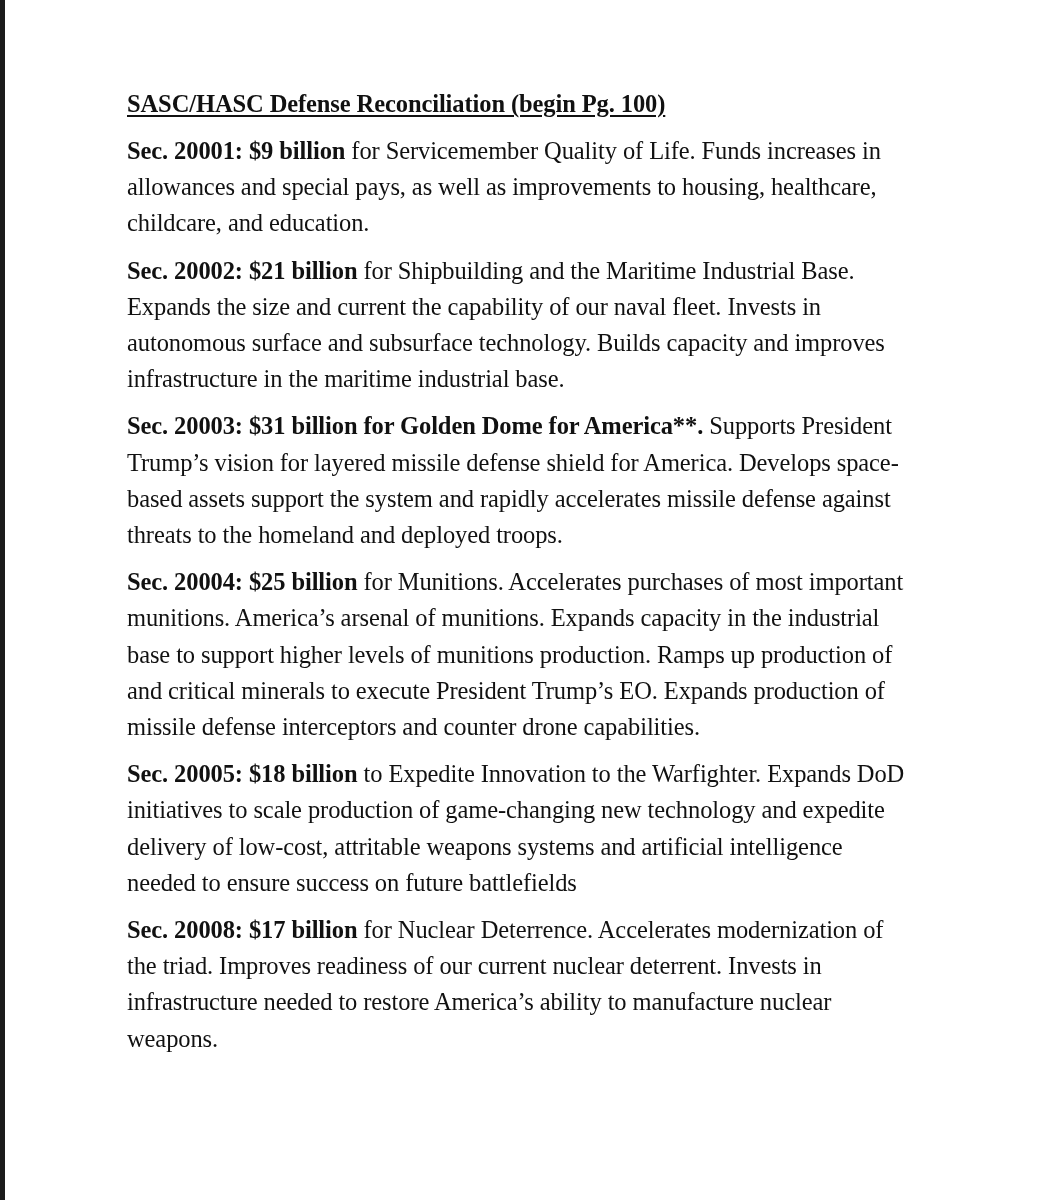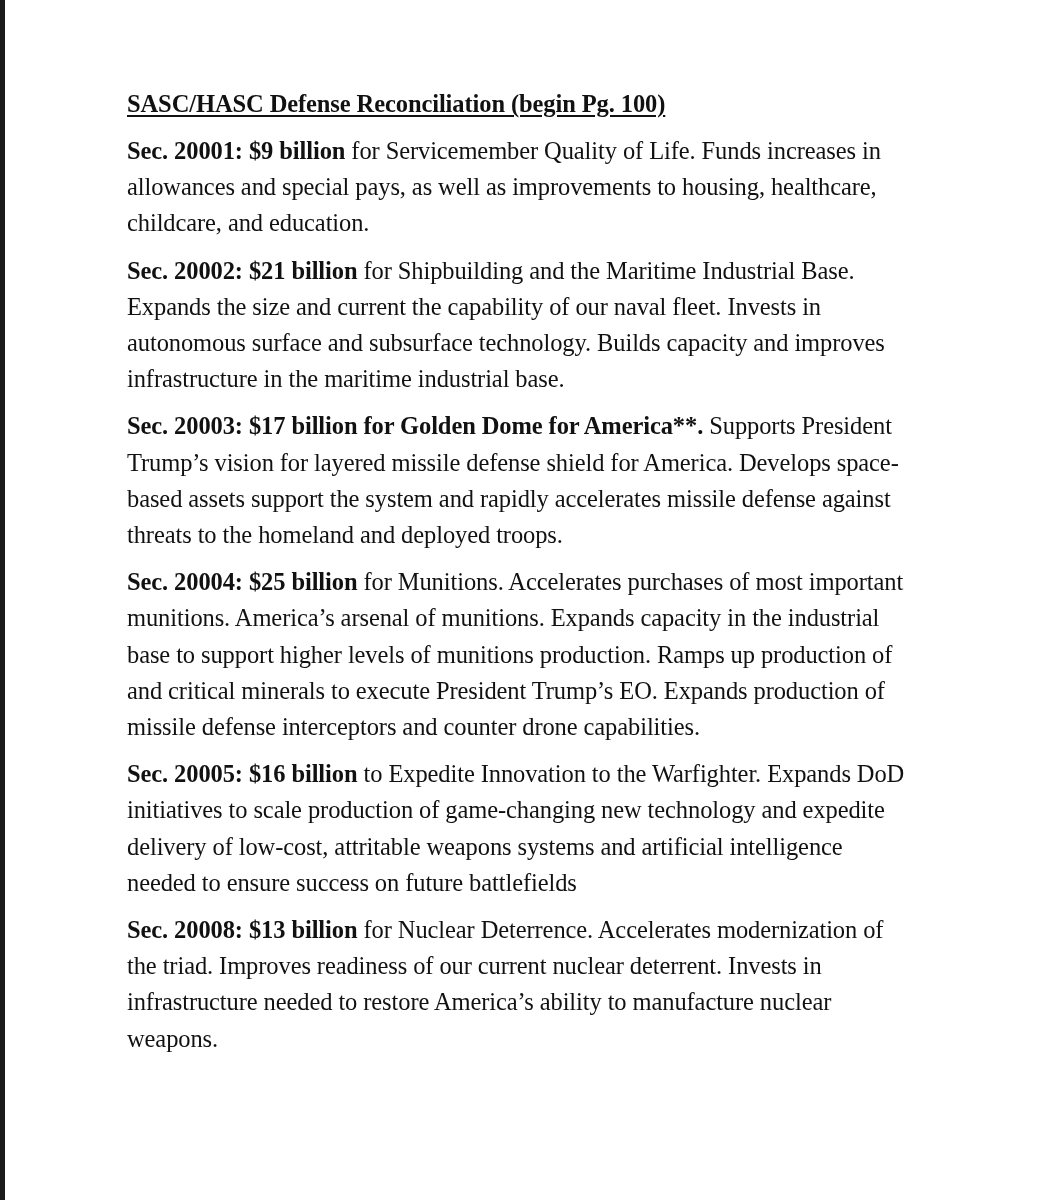--- a/index.html
+++ b/index.html
@@ -64,21 +64,21 @@
   <div class="edge-left"></div>
   <div class="edge-right"></div>
 
   <div class="page">
     <div class="title">SASC/HASC Defense Reconciliation (begin Pg. 100)</div>
 
     <p class="section"><b>Sec. 20001: $9 billion</b><span> for Servicemember Quality of Life. Funds increases in allowances and special pays, as well as improvements to housing, healthcare, childcare, and education.</span></p>
 
     <p class="section"><b>Sec. 20002: $21 billion</b><span> for Shipbuilding and the Maritime Industrial Base. Expands the size and current the capability of our naval fleet. Invests in autonomous surface and subsurface technology. Builds capacity and improves infrastructure in the maritime industrial base.</span></p>
 
-    <p class="section"><b>Sec. 20003: $17 billion for Golden Dome for America**.</b><span> Supports President Trump’s vision for layered missile defense shield for America. Develops space-based assets support the system and rapidly accelerates missile defense against threats to the homeland and deployed troops.</span></p>
+    <p class="section"><b>Sec. 20003: $31 billion for Golden Dome for America**.</b><span> Supports President Trump’s vision for layered missile defense shield for America. Develops space-based assets support the system and rapidly accelerates missile defense against threats to the homeland and deployed troops.</span></p>
 
     <p class="section"><b>Sec. 20004: $25 billion</b><span> for Munitions. Accelerates purchases of most important munitions. America’s arsenal of munitions. Expands capacity in the industrial base to support higher levels of munitions production. Ramps up production of and critical minerals to execute President Trump’s EO. Expands production of missile defense interceptors and counter drone capabilities.</span></p>
 
-    <p class="section"><b>Sec. 20005: $16 billion</b><span> to Expedite Innovation to the Warfighter. Expands DoD initiatives to scale production of game-changing new technology and expedite delivery of low-cost, attritable weapons systems and artificial intelligence needed to ensure success on future battlefields</span></p>
+    <p class="section"><b>Sec. 20005: $18 billion</b><span> to Expedite Innovation to the Warfighter. Expands DoD initiatives to scale production of game-changing new technology and expedite delivery of low-cost, attritable weapons systems and artificial intelligence needed to ensure success on future battlefields</span></p>
 
-    <p class="section"><b>Sec. 20008: $13 billion</b><span> for Nuclear Deterrence. Accelerates modernization of the triad. Improves readiness of our current nuclear deterrent. Invests in infrastructure needed to restore America’s ability to manufacture nuclear weapons.</span></p>
+    <p class="section"><b>Sec. 20008: $17 billion</b><span> for Nuclear Deterrence. Accelerates modernization of the triad. Improves readiness of our current nuclear deterrent. Invests in infrastructure needed to restore America’s ability to manufacture nuclear weapons.</span></p>
   </div>
 </div>
 
 </body></html>

